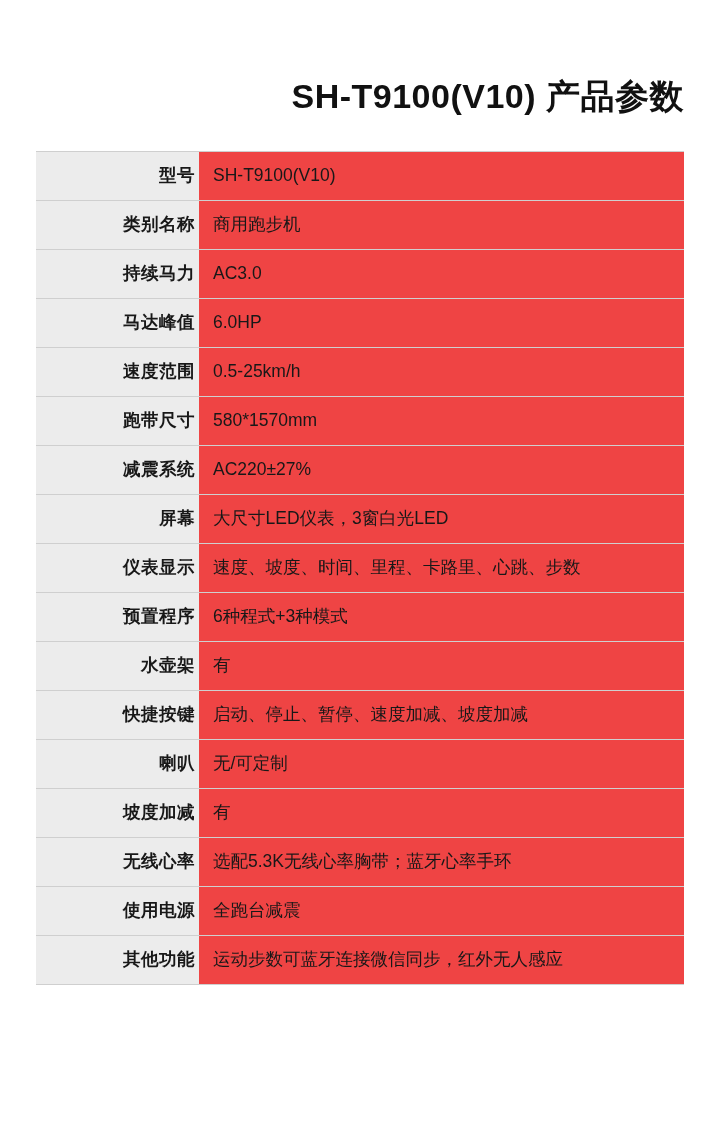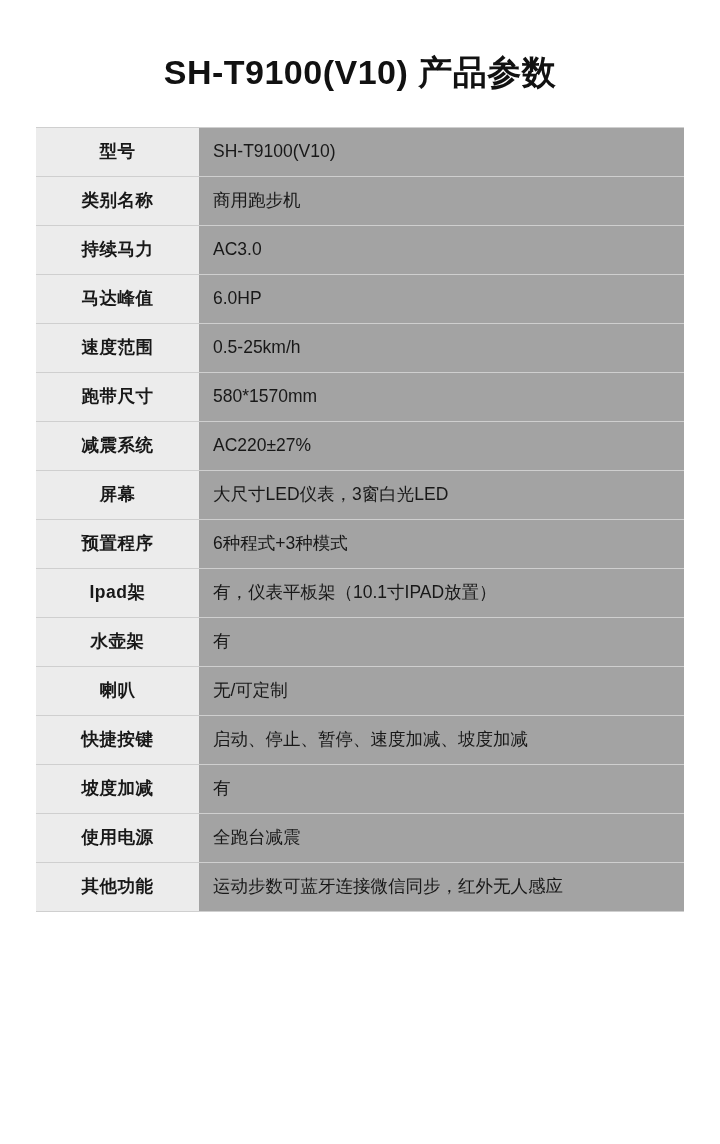--- a/index.html
+++ b/index.html
@@ -13,26 +13,26 @@
     font-family: "Liberation Sans", "DejaVu Sans", sans-serif;
     color: #1a1a1a;
     -webkit-font-smoothing: antialiased;
   }
   .page {
     width: 720px;
     box-sizing: border-box;
     padding: 0 36px;
   }
   .title {
-    text-align: center;
+    text-align: right;
     font-size: 34px;
     font-weight: bold;
     letter-spacing: 0.5px;
     color: #111111;
-    padding: 52px 0 34px 0;
+    padding: 76px 0 34px 0;
     line-height: 1.2;
   }
   table.spec-table {
     width: 648px;
     border-collapse: collapse;
     table-layout: fixed;
     border-top: 1px solid #cfcfcf;
   }
   table.spec-table tr {
     height: 49px;
@@ -40,27 +40,27 @@
   table.spec-table td {
     border-bottom: 1px solid #cfcfcf;
     font-size: 17.5px;
     color: #181818;
     vertical-align: middle;
     line-height: 1.35;
   }
   td.spec-label {
     width: 155px;
     background: #ececec;
-    text-align: center;
+    text-align: right;
     font-weight: bold;
     padding: 6px 4px;
     letter-spacing: 0.5px;
   }
   td.spec-value {
-    background: #a3a3a3;
+    background: #ef4444;
     padding: 6px 0 6px 14px;
     font-weight: normal;
   }
 </style>
 </head>
 <body>
 
 <div class="page">
 
   <div class="title">SH-T9100(V10) 产品参数</div>
@@ -93,42 +93,46 @@
       </tr>
       <tr>
         <td class="spec-label">减震系统</td>
         <td class="spec-value">AC220±27%</td>
       </tr>
       <tr>
         <td class="spec-label">屏幕</td>
         <td class="spec-value">大尺寸LED仪表，3窗白光LED</td>
       </tr>
       <tr>
+        <td class="spec-label">仪表显示</td>
+        <td class="spec-value">速度、坡度、时间、里程、卡路里、心跳、步数</td>
+      </tr>
+      <tr>
         <td class="spec-label">预置程序</td>
         <td class="spec-value">6种程式+3种模式</td>
-      </tr>
-      <tr>
-        <td class="spec-label">Ipad架</td>
-        <td class="spec-value">有，仪表平板架（10.1寸IPAD放置）</td>
       </tr>
       <tr>
         <td class="spec-label">水壶架</td>
         <td class="spec-value">有</td>
       </tr>
       <tr>
+        <td class="spec-label">快捷按键</td>
+        <td class="spec-value">启动、停止、暂停、速度加减、坡度加减</td>
+      </tr>
+      <tr>
         <td class="spec-label">喇叭</td>
         <td class="spec-value">无/可定制</td>
       </tr>
       <tr>
-        <td class="spec-label">快捷按键</td>
-        <td class="spec-value">启动、停止、暂停、速度加减、坡度加减</td>
+        <td class="spec-label">坡度加减</td>
+        <td class="spec-value">有</td>
       </tr>
       <tr>
-        <td class="spec-label">坡度加减</td>
-        <td class="spec-value">有</td>
+        <td class="spec-label">无线心率</td>
+        <td class="spec-value">选配5.3K无线心率胸带；蓝牙心率手环</td>
       </tr>
       <tr>
         <td class="spec-label">使用电源</td>
         <td class="spec-value">全跑台减震</td>
       </tr>
       <tr>
         <td class="spec-label">其他功能</td>
         <td class="spec-value">运动步数可蓝牙连接微信同步，红外无人感应</td>
       </tr>
 

